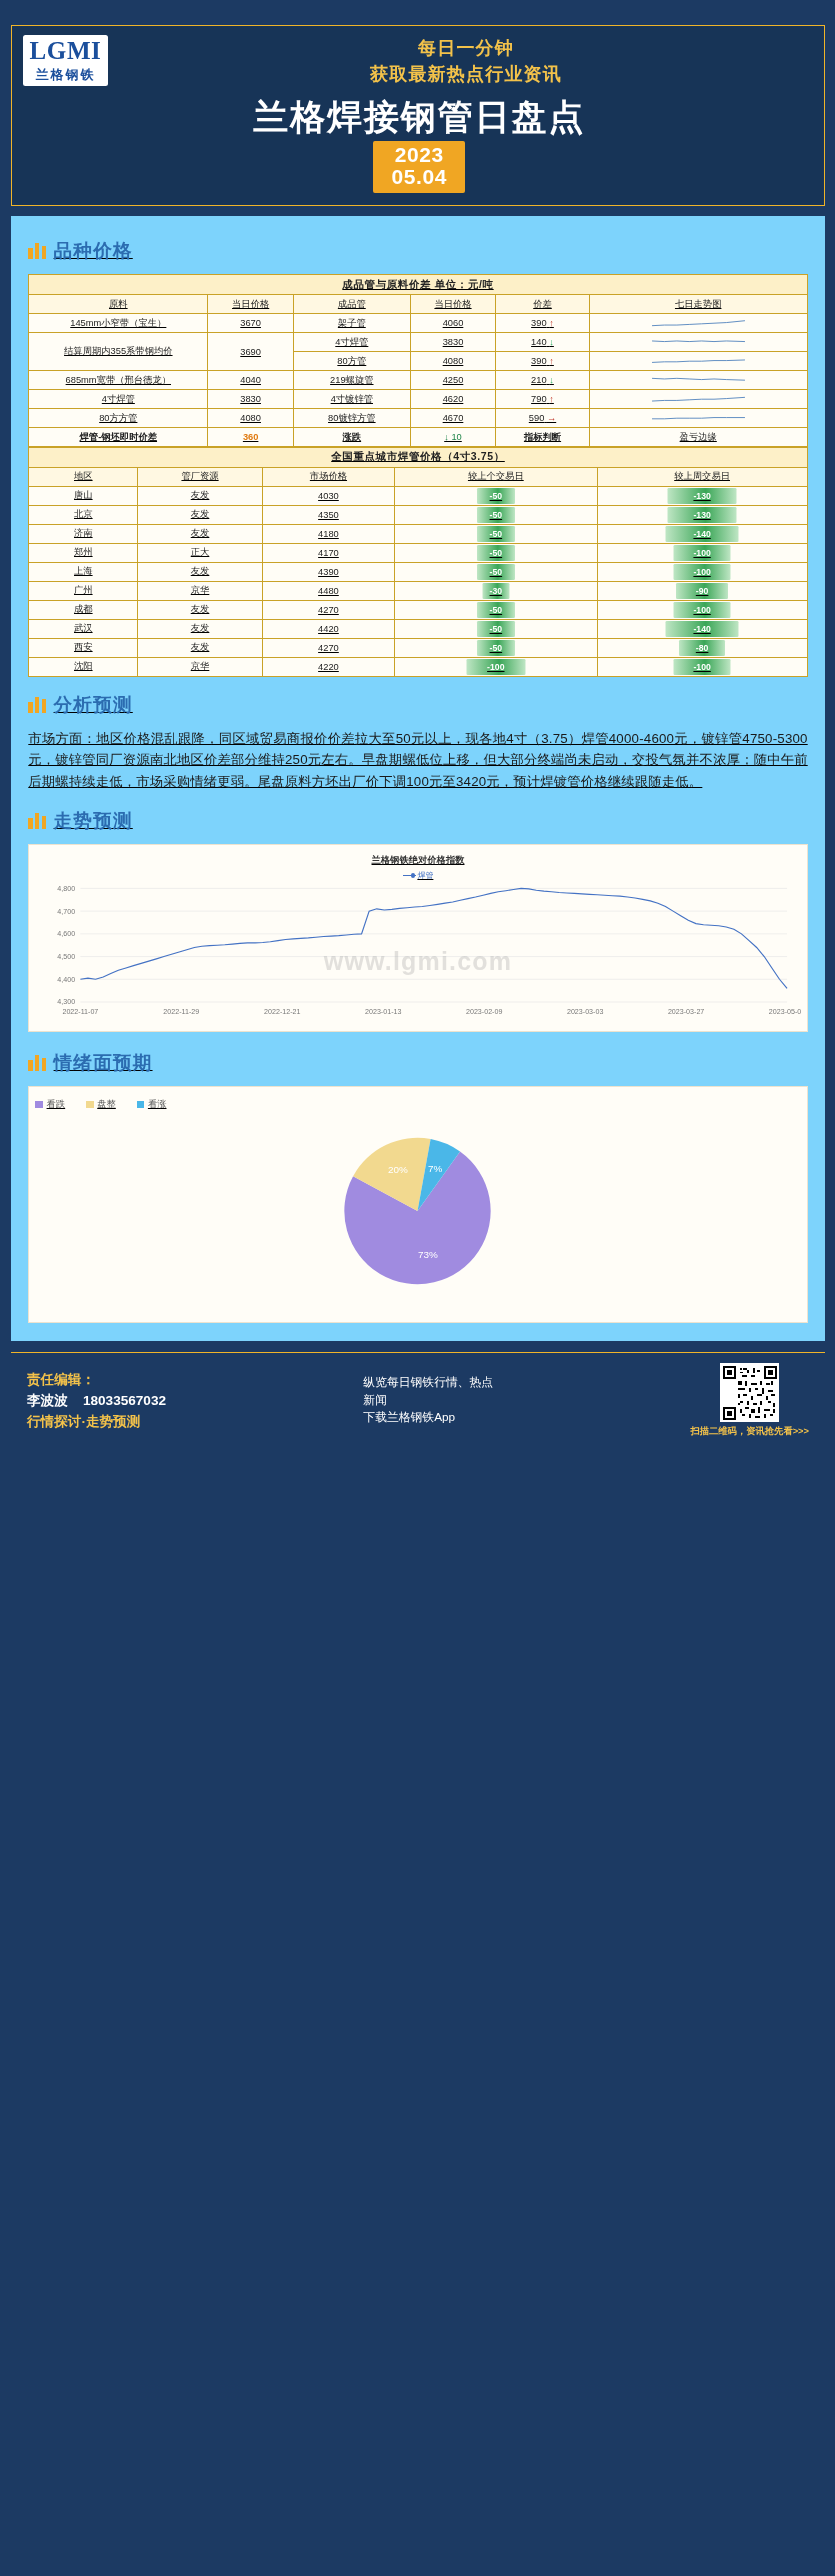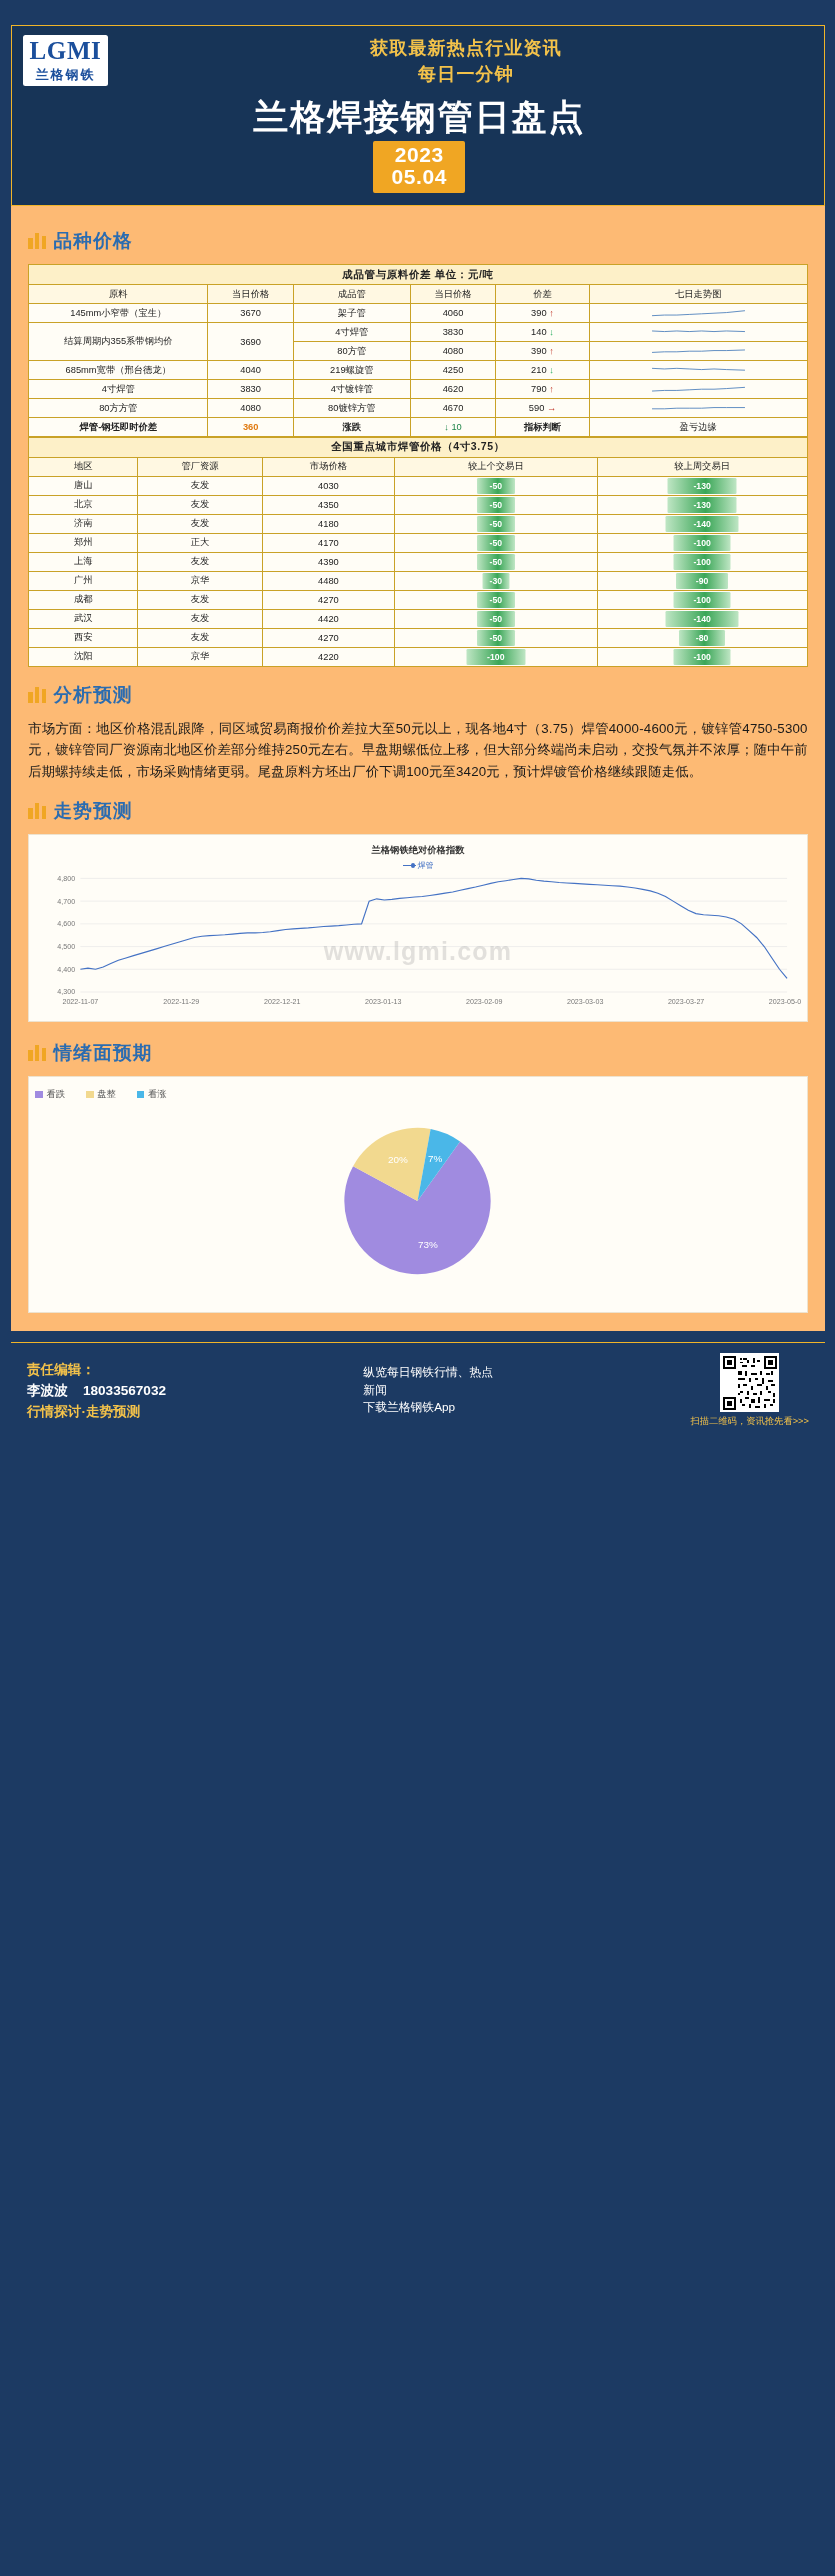--- a/index.html
+++ b/index.html
@@ -81,22 +81,24 @@
     color: #ffffff;
     text-align: center;
     padding: 2.5px 10px 5px 10px;
     border-radius: 1.9px;
     min-width: 92px;
   }
   .date-year { font-size: 21px; font-weight: bold; line-height: 1.05; letter-spacing: 0.6px;}
   .date-md { font-size: 21px; font-weight: bold; line-height: 1.05; letter-spacing: 0.6px;}
   
   .card {
-    background: #fdba74;
+    background: #7dd3fc;
+    margin-top: 10px;
     padding: 16px 17.3px 18.6px 17.3px;
+    text-decoration: underline;
   }
   .section-title {
     display: flex;
     align-items: center;
     gap: 7.4px;
     margin: 6.2px 0 10px 0;
   }
   .bars { display:flex; gap:2.5px; align-items: flex-end; }
   .bars i { display:block; width:4.3px; background:#f0a623; }
   .bars i:nth-child(1){ height:11px; }
@@ -189,36 +191,36 @@
     padding: 10px 16px 13.6px 16px;
     color:#fff;
     min-height: 74px;
   }
   .f-left { color:#f3c24a; font-size:13.6px; font-weight:bold; line-height:1.55; }
   .f-left .name { color:#ffffff; font-size:13.6px; }
   .f-mid { color:#ffffff; font-size:11.8px; line-height:1.5; text-align:left;}
   .f-right { display:flex; flex-direction:column; align-items:center; }
   .qr { width:59px; height:59px; background:#fff; padding:2.5px;}
   .qr svg { display:block; }
-  .f-caption { color:#f3c24a; font-size:9.3px; margin-top:2.5px;}
+  .f-caption { color:#f3c24a; font-size:9.3px; margin-top:2.5px;font-weight:bold;}
 </style>
 </head>
 <body>
 
 <div class="page">
 
   <div class="header-band">
     <div class="header-top">
       <div class="logo-box">
         <div class="logo-main">LGMI</div>
         <div class="logo-sub">兰格钢铁</div>
       </div>
       <div class="header-slogan">
+        <div>每日一分钟</div>
         <div>获取最新热点行业资讯</div>
-        <div>每日一分钟</div>
       </div>
     </div>
     <div class="title-row">
       <div class="main-title">兰格焊接钢管日盘点</div>
       <div class="date-box">
         <div class="date-year">2023</div>
         <div class="date-md">05.04</div>
       </div>
     </div>
   </div>

